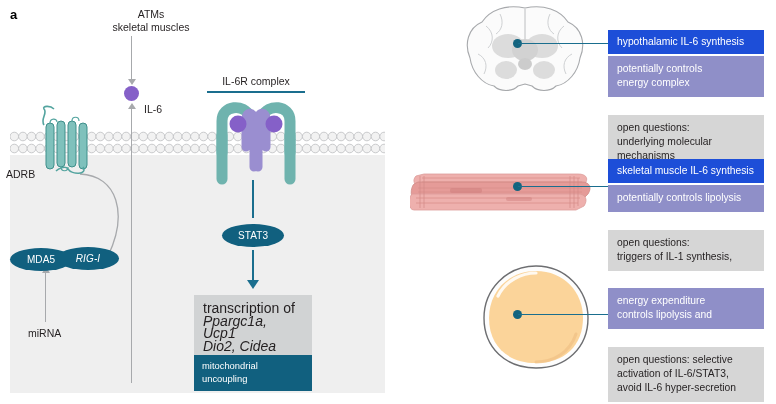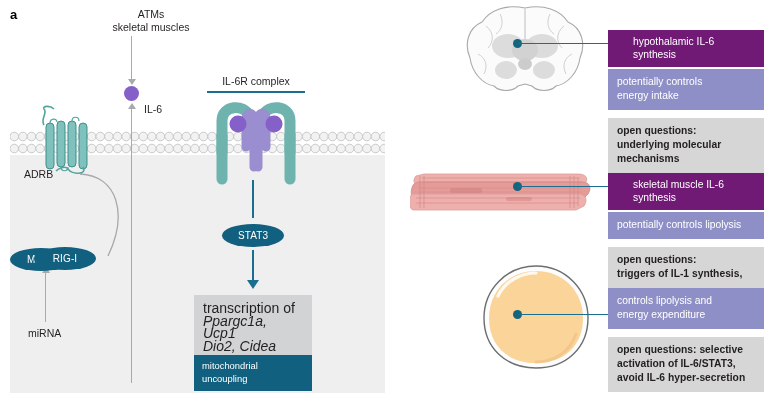--- a/index.html
+++ b/index.html
@@ -62,21 +62,21 @@
     line-height: 12.5px;
     color: #231f20;
     white-space: nowrap;
   }
   #atm-label {
     left: 103px; top: 8px;
     text-align: center;
     width: 96px;
   }
   #il6-label { left: 144px; top: 103px; }
-  #adrb-label { left: 24px; top: 168px; }
+  #adrb-label { left: 6px; top: 168px; }
   #mtrna-label { left: 28px; top: 327px; }
   #il6r-label {
     left: 206px; top: 75px;
     width: 100px; text-align: center;
   }
 
   .rule-il6r {
     position: absolute;
     left: 207px; top: 91px;
     width: 98px; height: 1.6px;
@@ -100,21 +100,21 @@
     border-radius: 50%;
     background: #11607f;
     color: #ffffff;
     font-size: 10px;
     display: flex;
     align-items: center;
     justify-content: center;
     letter-spacing: 0.1px;
   }
   #mda5-node { left: 10px; top: 248px; width: 62px; height: 23px; }
-  #rigi-node { left: 34px; top: 247px; width: 62px; height: 23px; }
+  #rigi-node { left: 57px; top: 247px; width: 62px; height: 23px; font-style: italic; }
   #stat3-node { left: 222px; top: 224px; width: 62px; height: 23px; }
 
   .il6-dot {
     position: absolute;
     left: 124px; top: 86px;
     width: 15px; height: 15px;
     border-radius: 50%;
     background: #8560c8;
   }
 
@@ -144,25 +144,25 @@
   }
 
   
   #panel-b {
     position: absolute;
     left: 388px; top: 0;
     width: 388px; height: 404px;
   }
   .b-group { position: absolute; }
   .b-title {
-    background: #701a75;
+    background: #1d4ed8;
     color: #ffffff;
     font-size: 10.3px;
     line-height: 13px;
-    padding: 5px 9px 6px 25px;
+    padding: 5px 9px 6px 9px;
     box-sizing: border-box;
     width: 156px;
   }
   .b-func {
     background: #8f8fc8;
     color: #ffffff;
     font-size: 10.3px;
     line-height: 14px;
     padding: 6px 9px 7px 9px;
     box-sizing: border-box;
@@ -170,22 +170,21 @@
     margin-top: 2px;
   }
   .b-open {
     background: #d6d6d6;
     color: #231f20;
     font-size: 10.3px;
     line-height: 14px;
     padding: 6px 9px 7px 9px;
     box-sizing: border-box;
     width: 156px;
-    margin-top: 8px;
-    font-weight: bold;
+    margin-top: 18px;
   }
   .connector {
     position: absolute;
     height: 1.8px;
     background: #1a6e8e;
   }
   .connector-dot {
     position: absolute;
     width: 9px; height: 9px;
     border-radius: 50%;
@@ -411,21 +410,21 @@
         <ellipse cx="65" cy="60" rx="7" ry="6" fill="#cccccc"></ellipse>
       </svg>
     </div>
     <div class="connector-dot" style="left:125px; top:39px;"></div>
     <div class="connector" style="left:130px; top:42.5px; width:92px;"></div>
 
     <div class="b-group" style="left:220px; top:30px;">
       <div class="b-title">hypothalamic IL-6 synthesis</div>
       <div class="b-func">
         <div>potentially controls</div>
-        <div>energy intake</div>
+        <div>energy complex</div>
       </div>
       <div class="b-open">
         <div>open questions:</div>
         <div>underlying molecular mechanisms</div>
       </div>
     </div>
 
     <div class="organ" style="left:22px; top:168px;">
       <svg width="182" height="52" viewBox="0 0 182 52">
         <g>
@@ -448,21 +447,21 @@
               <path d="M168 10 L168 38"></path>
             <path d="M10 8 L10 40"></path>
               <path d="M14 8 L14 40"></path>
           </g>
         </g>
       </svg>
     </div>
     <div class="connector-dot" style="left:125px; top:182px;"></div>
     <div class="connector" style="left:130px; top:185.5px; width:92px;"></div>
 
-    <div class="b-group" style="left:220px; top:173px;">
+    <div class="b-group" style="left:220px; top:159px;">
       <div class="b-title">skeletal muscle IL-6 synthesis</div>
       <div class="b-func">
         <div>potentially controls lipolysis</div>
       </div>
       <div class="b-open">
         <div>open questions:</div>
         <div>triggers of IL-1 synthesis,</div>
       </div>
     </div>
 
@@ -474,22 +473,22 @@
                  C32 101 13 84 13 56 C13 30 32 9 60 9 Z" fill="#fbd49a" stroke="none"></path>
         <path d="M22 34 C30 18 46 11 60 11" stroke="#ffffff" stroke-width="3.2" fill="none" opacity="0.85" stroke-linecap="round"></path>
         <path d="M100 72 C94 90 78 100 60 100" stroke="#f0c084" stroke-width="3" fill="none" opacity="0.7" stroke-linecap="round"></path>
       </svg>
     </div>
     <div class="connector-dot" style="left:125px; top:310px;"></div>
     <div class="connector" style="left:130px; top:313.5px; width:92px;"></div>
 
     <div class="b-group" style="left:220px; top:286px;">
       <div class="b-func">
+        <div>energy expenditure</div>
         <div>controls lipolysis and</div>
-        <div>energy expenditure</div>
       </div>
       <div class="b-open">
         <div>open questions: selective</div>
         <div>activation of IL-6/STAT3,</div>
         <div>avoid IL-6 hyper-secretion</div>
       </div>
     </div>
 
   </div>
 </div>

